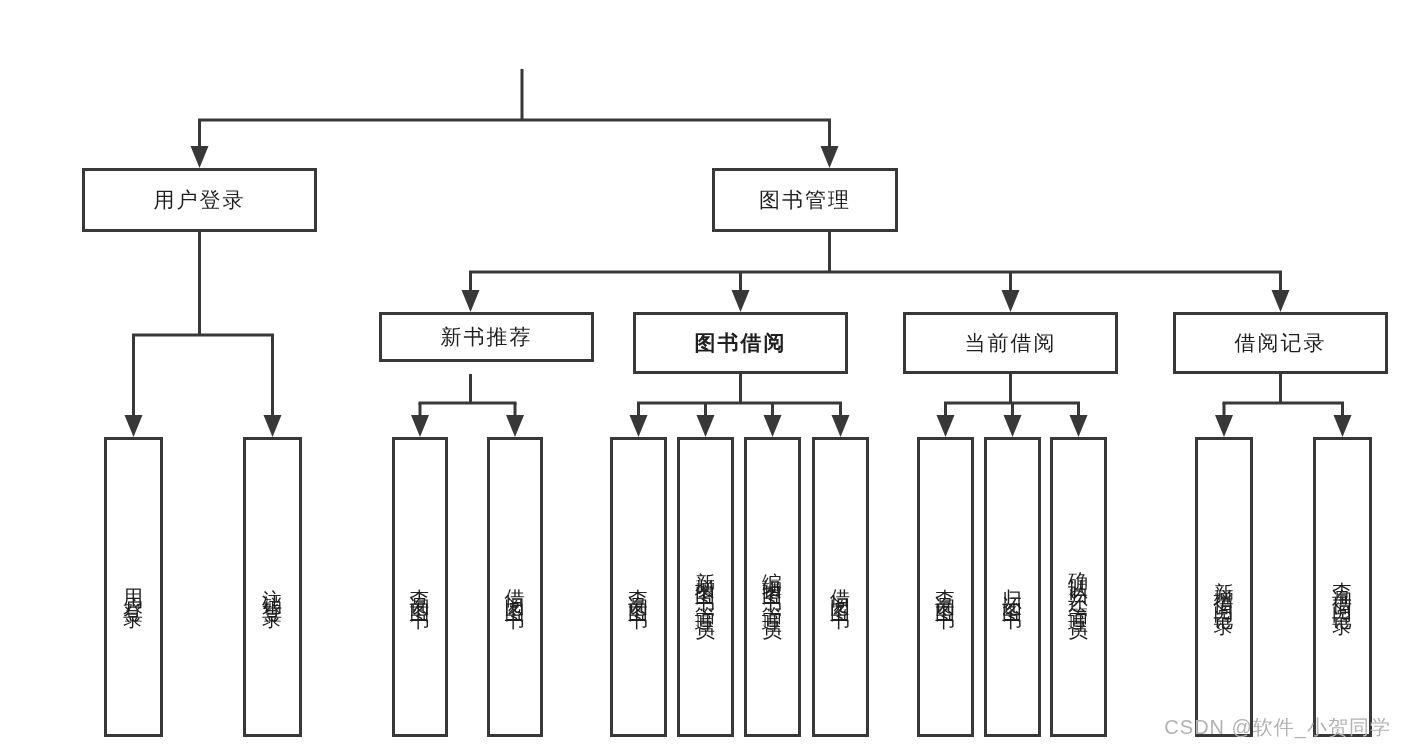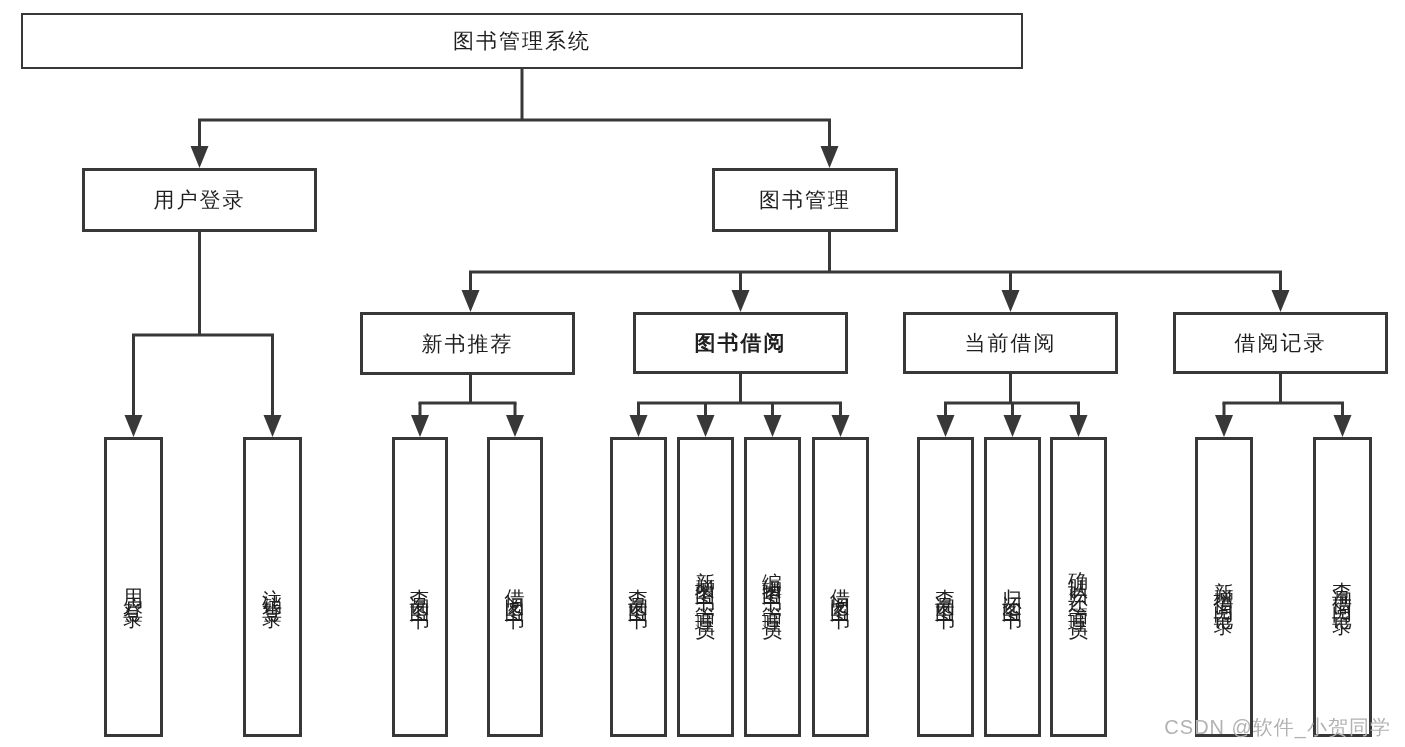--- a/index.html
+++ b/index.html
@@ -75,26 +75,25 @@
       <line x1="1078.5" y1="403" x2="1078.5" y2="425" stroke="#383838" stroke-width="3"></line>
       <polygon points="1069.5,415 1087.5,415 1078.5,437" fill="#383838"></polygon>
       <line x1="1280.5" y1="374" x2="1280.5" y2="403" stroke="#383838" stroke-width="3"></line>
       <line x1="1222.5" y1="403" x2="1344" y2="403" stroke="#383838" stroke-width="3"></line>
       <line x1="1224" y1="403" x2="1224" y2="425" stroke="#383838" stroke-width="3"></line>
       <polygon points="1215,415 1233,415 1224,437" fill="#383838"></polygon>
       <line x1="1342.5" y1="403" x2="1342.5" y2="425" stroke="#383838" stroke-width="3"></line>
       <polygon points="1333.5,415 1351.5,415 1342.5,437" fill="#383838"></polygon>
     </svg>
 
-  <div class="node hbox" style="left:21px;top:13px;width:1002px;height:56px;border-width:2.5px;">图书管理系统</div>
 
   <div class="node hbox" style="left:82px;top:168px;width:235px;height:64px;">用户登录</div>
   <div class="node hbox" style="left:712px;top:168px;width:186px;height:64px;">图书管理</div>
 
-  <div class="node hbox" style="left:360px;top:312px;width:215px;height:63px;text-align:center;">新书推荐</div>
+  <div class="node hbox" style="left:379px;top:312px;width:215px;height:50px;text-align:center;">新书推荐</div>
   <div class="node hbox" style="left:633px;top:312px;width:215px;height:62px;font-weight:bold;">图书借阅</div>
   <div class="node hbox" style="left:903px;top:312px;width:215px;height:62px;">当前借阅</div>
   <div class="node hbox" style="left:1173px;top:312px;width:215px;height:62px;">借阅记录</div>
 
   <div class="node leaf" style="left:104px;top:437px;width:59px;height:300px;">用户登录</div>
   <div class="node leaf" style="left:243px;top:437px;width:59px;height:300px;">注销登录</div>
 
   <div class="node leaf" style="left:392px;top:437px;width:56px;height:300px;">查询图书</div>
   <div class="node leaf" style="left:487px;top:437px;width:56px;height:300px;">借阅图书</div>
 

